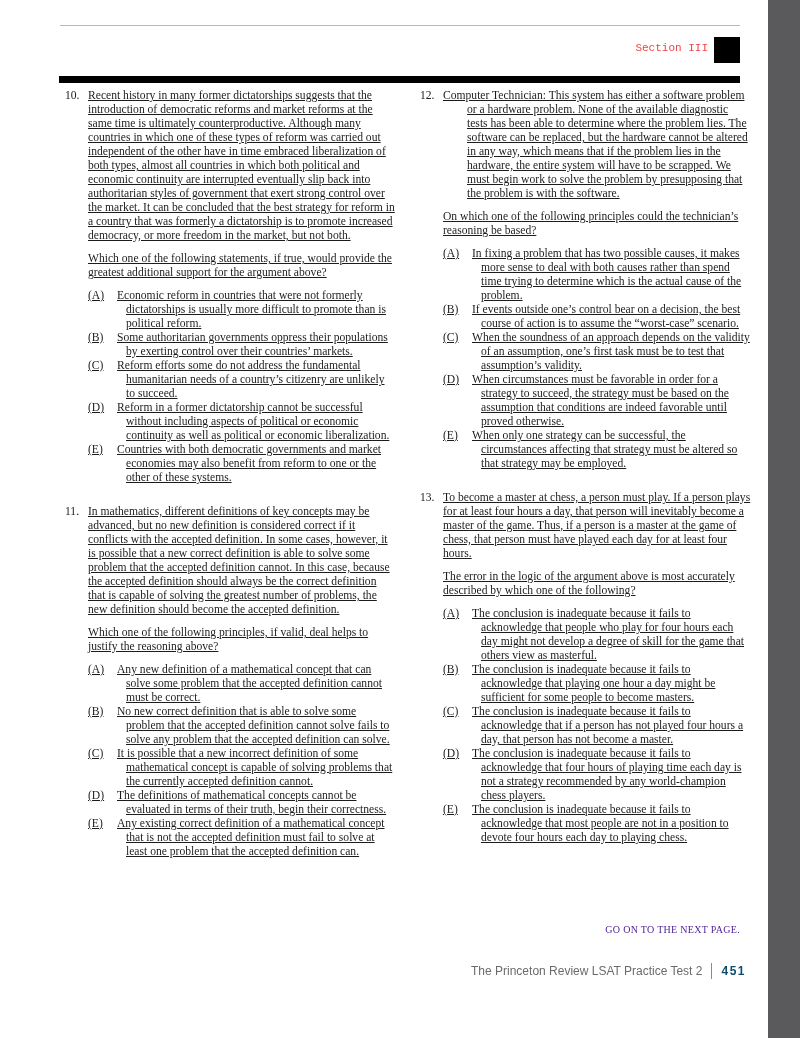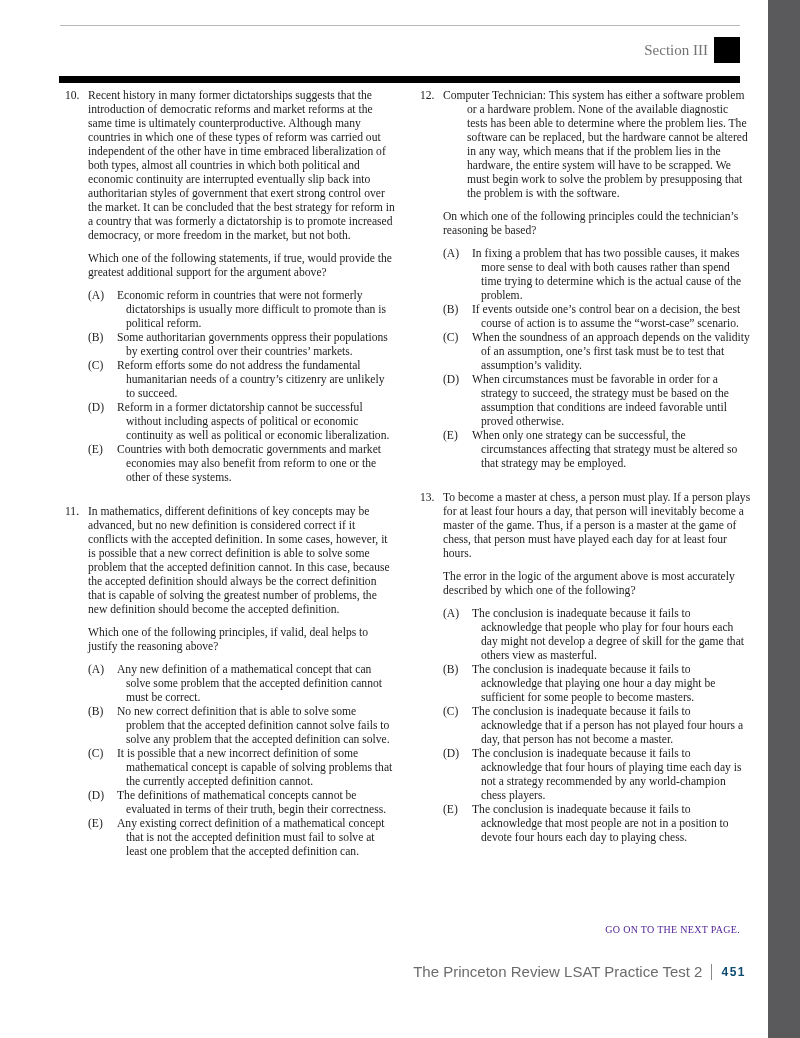--- a/index.html
+++ b/index.html
@@ -5,50 +5,50 @@
   html,body { margin:0; padding:0; background:#e8e8e8; }
   .page {
     position:relative; width:800px; height:1038px; margin:0 auto;
     background:#ffffff; overflow:hidden;
     font-family:"Liberation Serif", serif; color:#1c1c1c;
   }
   .edge-bar { position:absolute; top:0; right:0; width:32px; height:1038px; background:#5a5a5c; }
   .top-line { position:absolute; left:60px; top:25px; width:680px; height:1px; background:#b8b8b8; }
   .section-header { position:absolute; top:37px; left:59px; width:681px; height:27px; }
   .section-label {
-    position:absolute; right:32px; top:5px; font-size:15px; color:#737373;
-    font-family:Liberation Serif, serif;
+    position:absolute; right:32px; top:5px; font-size:11px; color:#ef4444;
+    font-family:Liberation Mono, monospace;
   }
   .section-square { position:absolute; right:0; top:0; width:26px; height:26px; background:#000; }
   .black-rule { position:absolute; left:59px; top:76px; width:681px; height:7px; background:#000; }
 
   .col { position:absolute; top:89px; width:331px; font-size:11.6px; line-height:14px; }
   .col-left  { left:65px; }
   .col-right { left:420px; }
 
   .question { display:flex; margin-bottom:20px; }
   .qnum { flex:none; width:23px; }
-  .qbody { flex:1; min-width:0; }
+  .qbody { flex:1; min-width:0;text-decoration:underline; }
   .stimulus, .stem { margin:0 0 9px 0; }
   .hang-deep { text-indent:-24px; padding-left:24px; }
   .choice { display:flex; }
   .choice-letter { flex:none; width:29px; }
   .choice-text { flex:1; min-width:0; text-indent:-9px; padding-left:9px; }
 
   .go-on {
     position:absolute; top:924px; right:60px;
     font-family:"Liberation Serif", serif; font-size:10px; font-weight:400;
     letter-spacing:0.3px; color:#4c1d95;
   }
   .footer {
     position:absolute; top:963px; right:54px;
     display:flex; align-items:center; gap:9px;
     font-family:"Liberation Sans", sans-serif;
   }
-  .footer-title { font-size:15px; color:#6b6b6b;text-align:center; }
+  .footer-title { font-size:12px; color:#6b6b6b;text-align:center; }
   .footer-sep { width:1px; height:16px; background:#8a8a8a; }
   .footer-page { font-size:12px; font-weight:bold; color:#0c4a6e; letter-spacing:1.5px; }
 </style>
 </head>
 <body>
 
 <div class="page">
 
   <div class="edge-bar"></div>
   <div class="top-line"></div>

